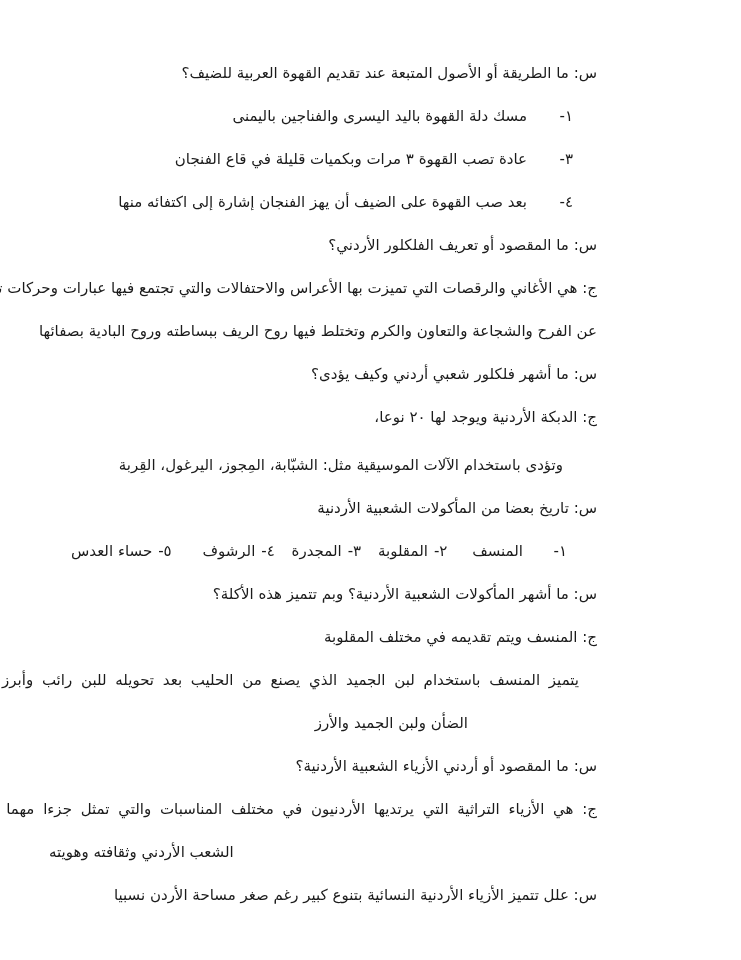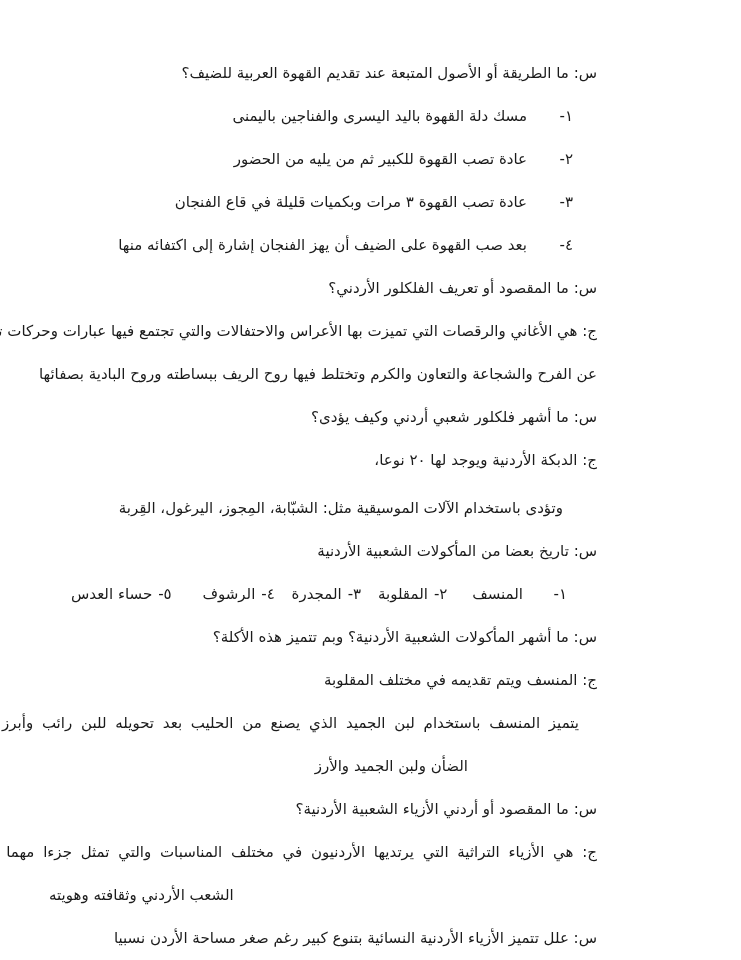--- a/index.html
+++ b/index.html
@@ -59,21 +59,20 @@
 </style>
 </head>
 <body>
 
 <div class="page">
   <div class="content">
 
     <div class="sec">
       <p class="ln">س: ما الطريقة أو الأصول المتبعة عند تقديم القهوة العربية للضيف؟</p>
       <p class="ln item"><span class="num">١-</span><span>مسك دلة القهوة باليد اليسرى والفناجين باليمنى</span></p>
-      <p class="ln item"><span class="num">٢-</span><span>عادة تصب القهوة للكبير ثم من يليه من الحضور</span></p>
       <p class="ln item"><span class="num">٣-</span><span>عادة تصب القهوة ٣ مرات وبكميات قليلة في قاع الفنجان</span></p>
       <p class="ln item"><span class="num">٤-</span><span>بعد صب القهوة على الضيف أن يهز الفنجان إشارة إلى اكتفائه منها</span></p>
     </div>
 
     <div class="sec">
       <p class="ln">س: ما المقصود أو تعريف الفلكلور الأردني؟</p>
       <p class="ln">ج: هي الأغاني والرقصات التي تميزت بها الأعراس والاحتفالات والتي تجتمع فيها عبارات وحركات تعبر</p>
       <p class="ln">عن الفرح والشجاعة والتعاون والكرم وتختلط فيها روح الريف ببساطته وروح البادية بصفائها</p>
     </div>
 

